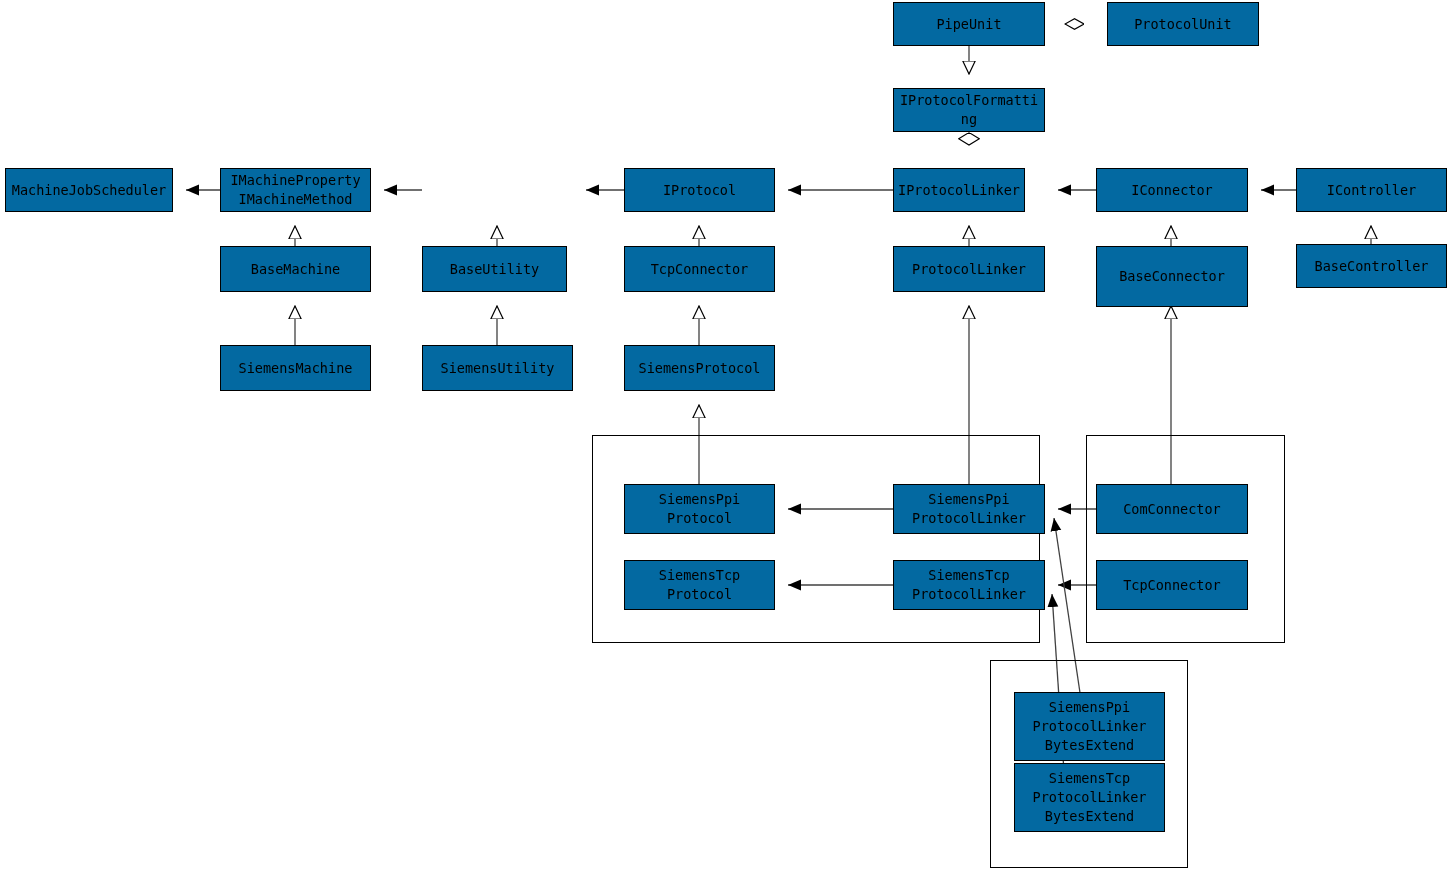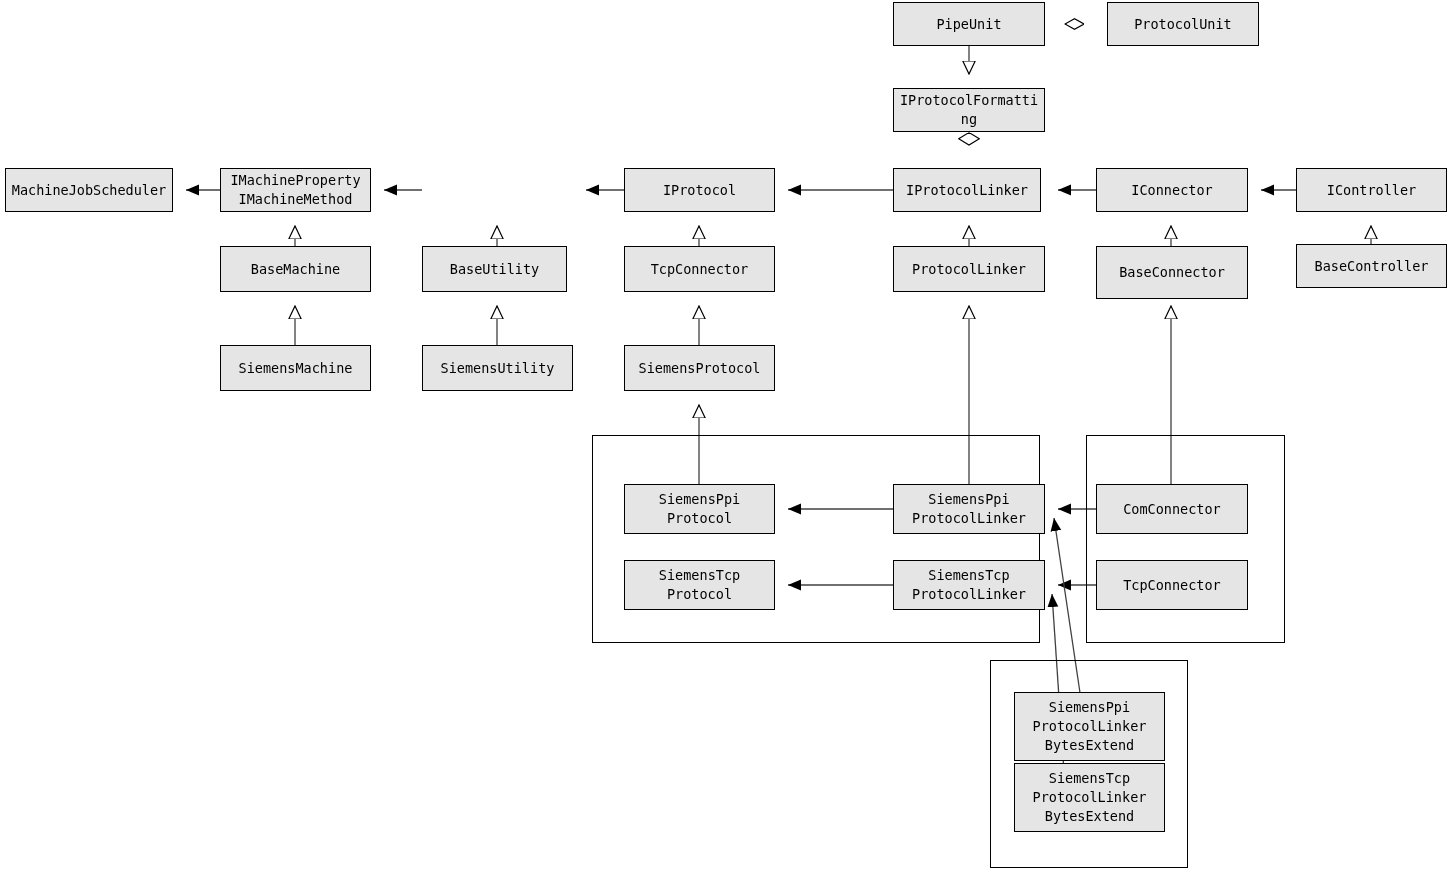--- a/index.html
+++ b/index.html
@@ -20,21 +20,21 @@
     position: absolute;
     left: 0;
     top: 0;
     width: 1449px;
     height: 871px;
   }
   .node {
     position: absolute;
     box-sizing: border-box;
     border: 1px solid #000000;
-    background: #e5e5e5;
+    background: #0369a1;
     display: flex;
     align-items: center;
     justify-content: center;
     text-align: center;
     font-size: 13.5px;
     line-height: 19px;
     color: #000000;
     letter-spacing: 0px;
     white-space: pre-line;
     z-index: 3;
@@ -123,35 +123,35 @@
 ng</div>
 
   <div class="node" style="left:5px; top:168px; width:168px; height:44px;text-align:right;">MachineJobScheduler</div>
 
   <div class="node" style="left:220px; top:168px; width:151px; height:44px;">IMachineProperty
 IMachineMethod</div>
 
 
   <div class="node" style="left:624px; top:168px; width:151px; height:44px;">IProtocol</div>
 
-  <div class="node" style="left:893px; top:168px; width:148px; height:44px;">IProtocolLinker</div>
+  <div class="node" style="left:893px; top:168px; width:132px; height:44px;">IProtocolLinker</div>
 
   <div class="node" style="left:1096px; top:168px; width:152px; height:44px;">IConnector</div>
 
   <div class="node" style="left:1296px; top:168px; width:151px; height:44px;">IController</div>
 
   <div class="node" style="left:220px; top:246px; width:151px; height:46px;">BaseMachine</div>
 
   <div class="node" style="left:422px; top:246px; width:145px; height:46px;">BaseUtility</div>
 
   <div class="node" style="left:624px; top:246px; width:151px; height:46px;">TcpConnector</div>
 
   <div class="node" style="left:893px; top:246px; width:152px; height:46px;">ProtocolLinker</div>
 
-  <div class="node" style="left:1096px; top:246px; width:152px; height:53px;">BaseConnector</div>
+  <div class="node" style="left:1096px; top:246px; width:152px; height:61px;">BaseConnector</div>
 
   <div class="node" style="left:1296px; top:244px; width:151px; height:44px;">BaseController</div>
 
   <div class="node" style="left:220px; top:345px; width:151px; height:46px;">SiemensMachine</div>
 
   <div class="node" style="left:422px; top:345px; width:151px; height:46px;">SiemensUtility</div>
 
   <div class="node" style="left:624px; top:345px; width:151px; height:46px;">SiemensProtocol</div>
 
   <div class="node" style="left:624px; top:484px; width:151px; height:50px;">SiemensPpi

